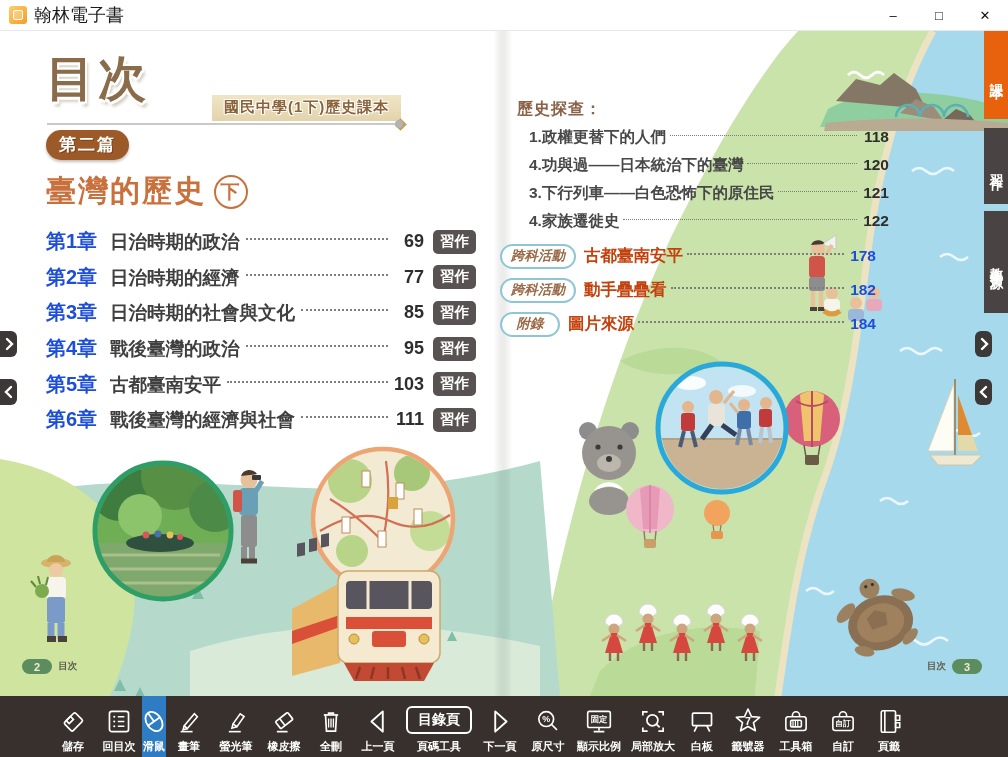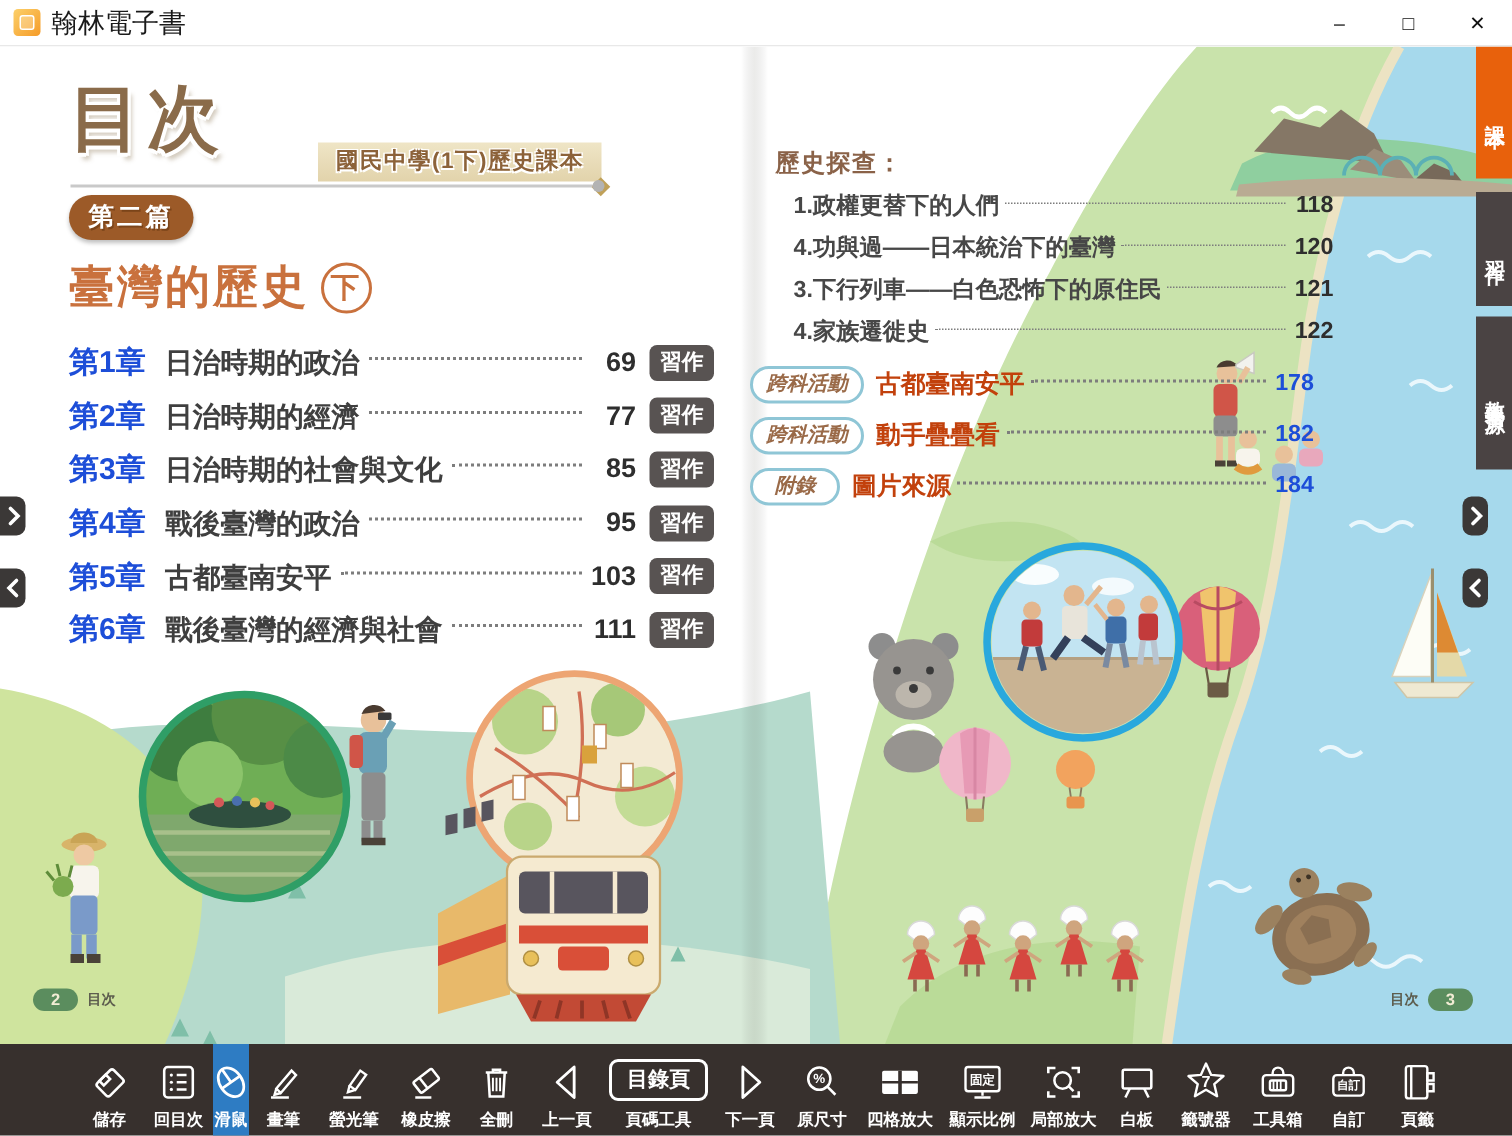--- a/index.html
+++ b/index.html
@@ -584,28 +584,20 @@
 
     <div class="tb-item" style="width:48px">
       <svg class="tb-icon" viewBox="0 0 26 26" fill="none" stroke="#fff" stroke-width="1.7">
         <circle cx="11.5" cy="11" r="6.2"></circle>
           <path d="M16 15.5 L20.5 20"></path>
         <text x="11.5" y="13.6" font-size="7.5" fill="#fff" stroke="none" text-anchor="middle" font-weight="bold">%</text>
       </svg>
       <span class="tb-label">原尺寸</span>
     </div>
 
-    <div class="tb-item" style="width:56px">
-      <svg class="tb-icon" viewBox="0 0 26 26">
-        <rect x="3" y="6.5" width="20" height="13" rx="1" fill="#fff"></rect>
-        <path d="M3 13 H23" stroke="#37302d" stroke-width="1.6"></path>
-        <path d="M13 6.5 V19.5" stroke="#37302d" stroke-width="2.4"></path>
-      </svg>
-      <span class="tb-label">四格放大</span>
-    </div>
 
     <div class="tb-item" style="width:54px">
       <svg class="tb-icon" viewBox="0 0 26 26" fill="none" stroke="#fff" stroke-width="1.6">
         <rect x="3.5" y="4.5" width="19" height="13.5" rx="1.5"></rect>
         <path d="M13 18 V20.5 M8.5 21.5 H17.5"></path>
         <text x="13" y="13.8" font-size="7" fill="#fff" stroke="none" text-anchor="middle" font-weight="bold">固定</text>
       </svg>
       <span class="tb-label">顯示比例</span>
     </div>
 

